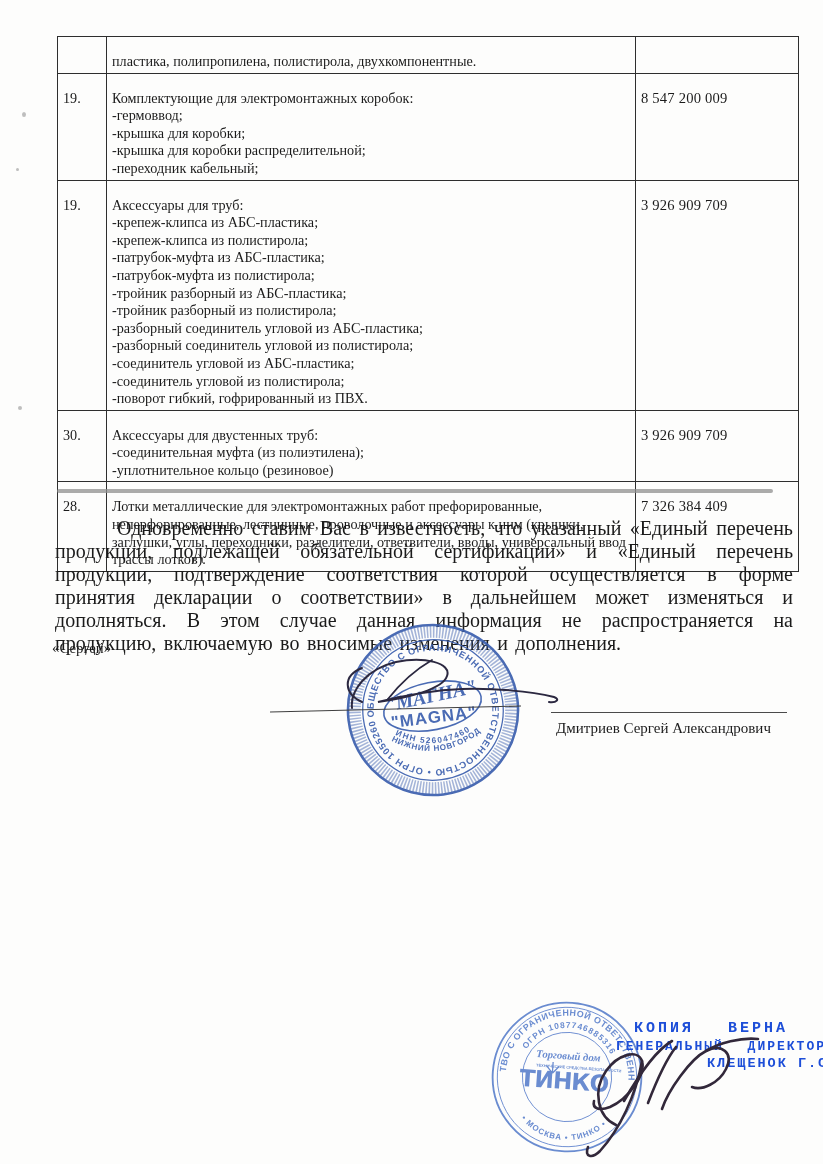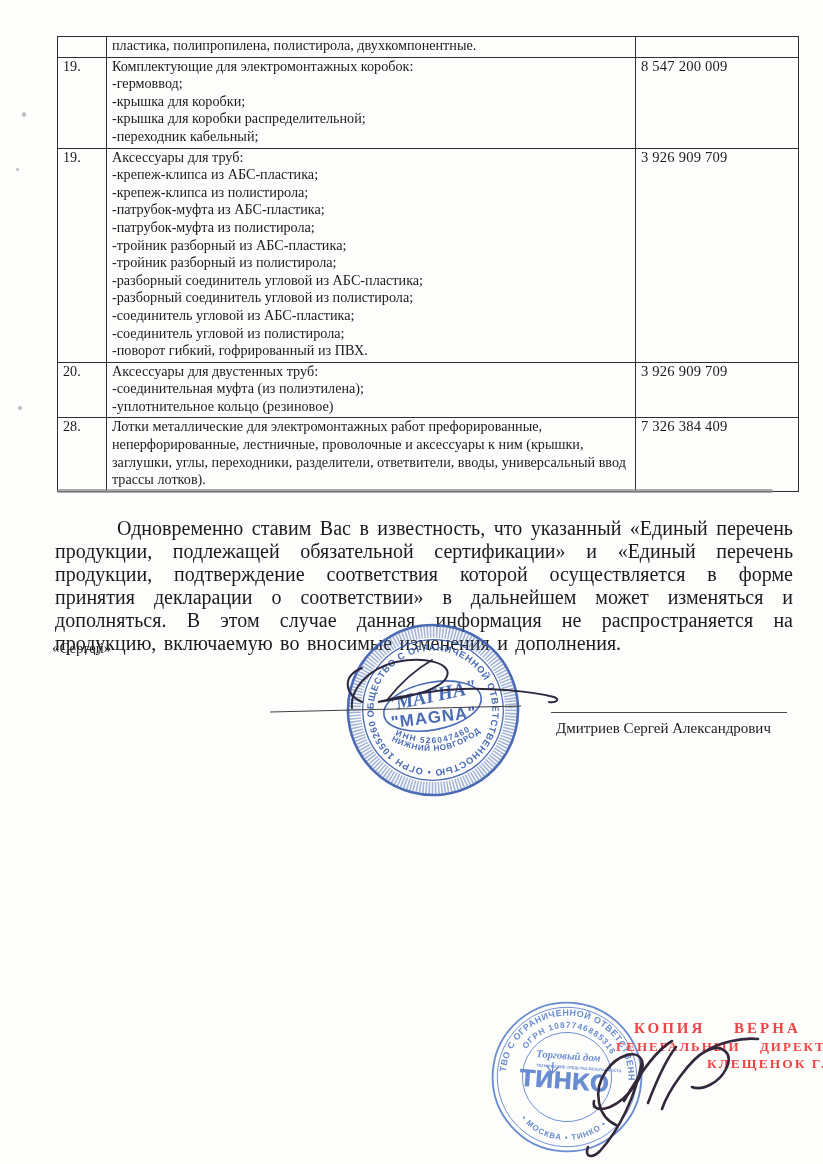--- a/index.html
+++ b/index.html
@@ -7,21 +7,21 @@
     position:relative;width:823px;height:1164px;background:#fdfdfc;
     font-family:"Liberation Serif","DejaVu Serif",serif;color:#1b1b1b;overflow:hidden;
   }
   
   table.products{
     position:absolute;left:57px;top:36px;width:718px;
     border-collapse:collapse;table-layout:fixed;
     font-size:14.2px;line-height:17.6px;
   }
   table.products td{
-    border:1.6px solid #2e2e2e;vertical-align:top;padding:0 5px 2px 5px;
+    border:1.6px solid #2e2e2e;vertical-align:top;padding:16px 5px 2px 5px;
   }
   td.c-num{width:38px;}
   td.c-desc{width:518px;white-space:pre-line;}
   td.c-code{width:152px;text-align:left;vertical-align:middle;font-size:14.6px;letter-spacing:.2px;}
   
   .table-shadow{position:absolute;left:57px;top:489px;width:716px;height:4px;background:#8f8f8f;opacity:.75;border-radius:2px;}
   
   .info-par{
     position:absolute;left:55px;top:517px;width:738px;
     font-size:20px;line-height:23px;text-align:justify;text-indent:62px;
@@ -30,22 +30,22 @@
   
   .expert{position:absolute;left:52px;top:638px;font-size:14.8px;line-height:21px;}
   .sig-name{position:absolute;left:556px;top:720px;font-size:15px;}
   .name-line{position:absolute;left:551px;top:712px;width:236px;height:1.4px;background:#4a4a4a;}
   
   .magna-stamp{position:absolute;left:344px;top:621px;width:178px;height:178px;transform:rotate(-7deg);opacity:.92;}
   .tinko-stamp{position:absolute;left:486px;top:998px;width:162px;height:158px;transform:rotate(4deg);opacity:.9;}
   .sig-mid{position:absolute;left:255px;top:650px;width:320px;height:100px;}
   .sig-bottom{position:absolute;left:540px;top:1025px;width:260px;height:135px;}
   
-  .att{position:absolute;font-family:Liberation Serif, serif;
-       font-weight:bold;color:#ef4444;white-space:nowrap;}
+  .att{position:absolute;font-family:Liberation Mono, monospace;
+       font-weight:bold;color:#1d4ed8;white-space:nowrap;}
   .att1{left:634px;top:1020px;font-size:15px;letter-spacing:3px;word-spacing:22px;}
   .att2{left:616px;top:1039px;font-size:13px;letter-spacing:2px;word-spacing:14px;}
   .att3{left:707px;top:1056px;font-size:13.5px;letter-spacing:2px;}
   
   .speck{position:absolute;background:#8a8a8a;opacity:.55;border-radius:50%;}
 </style>
 </head>
 <body>
 
 <div class="page">
@@ -80,21 +80,21 @@
 -тройник разборный из АБС-пластика;
 -тройник разборный из полистирола;
 -разборный соединитель угловой из АБС-пластика;
 -разборный соединитель угловой из полистирола;
 -соединитель угловой из АБС-пластика;
 -соединитель угловой из полистирола;
 -поворот гибкий, гофрированный из ПВХ.</td>
       <td class="c-code">3 926 909 709</td>
     </tr>
     <tr>
-      <td class="c-num">20.</td>
+      <td class="c-num">30.</td>
       <td class="c-desc">Аксессуары для двустенных труб:
 -соединительная муфта (из полиэтилена);
 -уплотнительное кольцо (резиновое)</td>
       <td class="c-code">3 926 909 709</td>
     </tr>
     <tr>
       <td class="c-num">28.</td>
       <td class="c-desc">Лотки металлические для электромонтажных работ префорированные, неперфорированные, лестничные, проволочные и аксессуары к ним (крышки, заглушки, углы, переходники, разделители, ответвители, вводы, универсальный ввод трассы лотков).</td>
       <td class="c-code">7 326 384 409</td>
     </tr>

